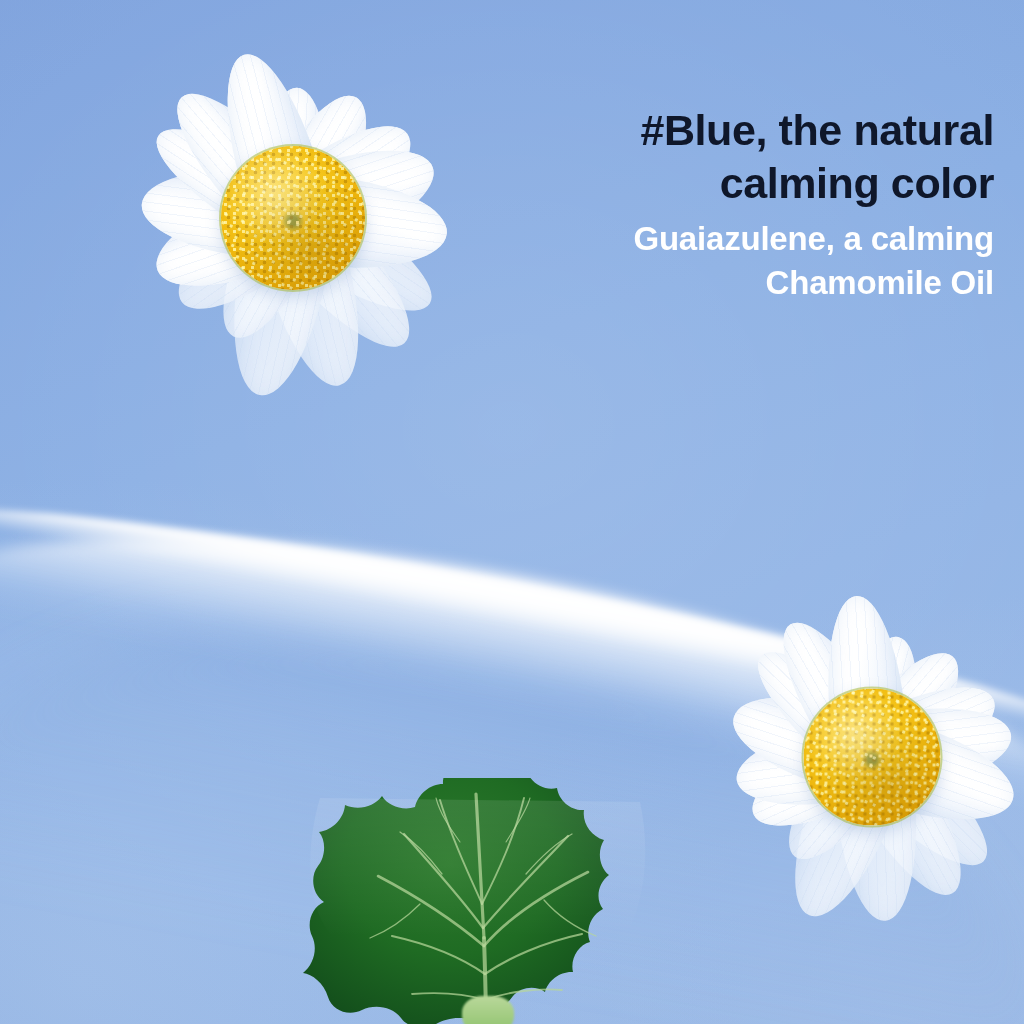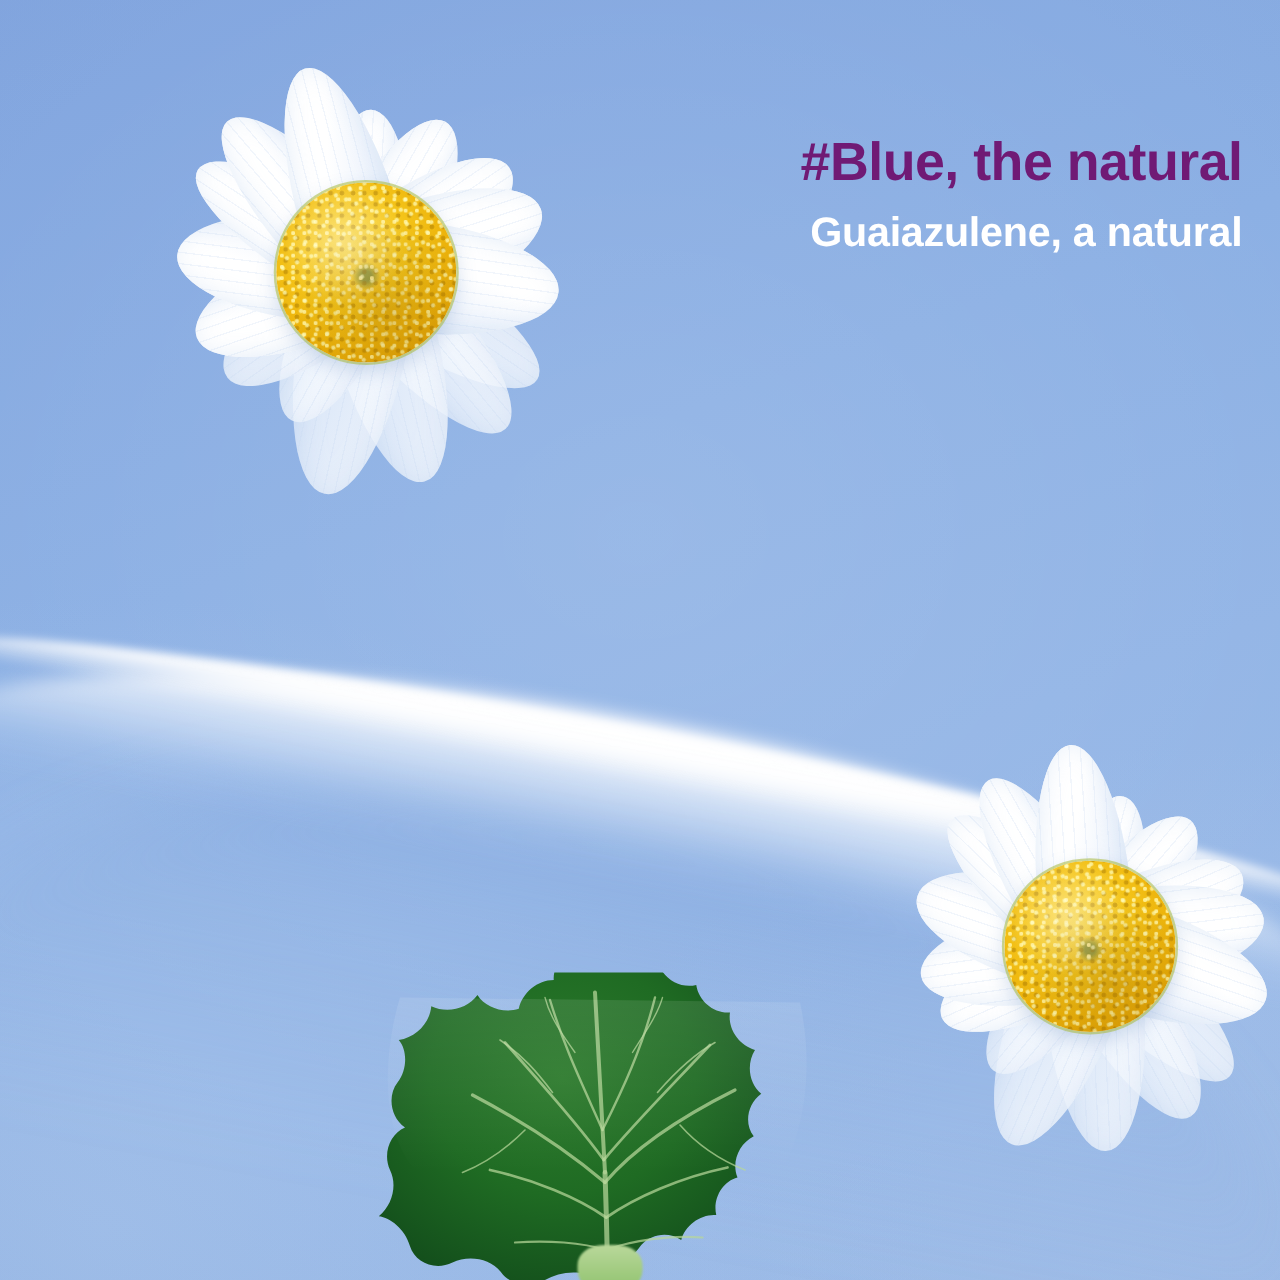--- a/index.html
+++ b/index.html
@@ -65,21 +65,21 @@
     background:radial-gradient(circle at 36% 32%, rgba(255,255,255,.35) 0%, rgba(255,255,255,0) 38%),
                radial-gradient(circle at 62% 72%, rgba(150,100,0,.30) 0%, rgba(150,100,0,0) 55%);}
 
   
   .leaf{position:absolute;}
   .leafbody{position:absolute;inset:0;}
   .veins line, .veins path{stroke:#b7d79a;fill:none;stroke-linecap:round;}
 
   
   .copy{position:absolute;right:30px;top:104px;width:470px;text-align:right;}
-  .headline{color:#701a75;font-weight:700;font-size:43px;line-height:53px;letter-spacing:-.4px;}
+  .headline{color:#0f172a;font-weight:700;font-size:43px;line-height:53px;letter-spacing:-.4px;}
   .sub{margin-top:7px;color:#ffffff;font-weight:700;font-size:33px;line-height:44px;letter-spacing:-.2px;}
 </style>
 </head>
 <body>
 
 <div id="stage">
 
   <div class="bg-base"></div>
   <div class="bg-vig"></div>
 
@@ -248,19 +248,21 @@
       <div class="disc" style="width: 137px; height: 137px; z-index: 5;">
         <div class="dots"></div>
         <div class="dots2"></div>
         <div class="shade"></div>
       </div>
     </div>
 
   <div class="copy">
     <div class="headline">
       <div>#Blue, the natural</div>
+      <div>calming color</div>
     </div>
     <div class="sub">
-      <div>Guaiazulene, a natural</div>
+      <div>Guaiazulene, a calming</div>
+      <div>Chamomile Oil</div>
     </div>
   </div>
 
 </div>
 
 </body></html>

